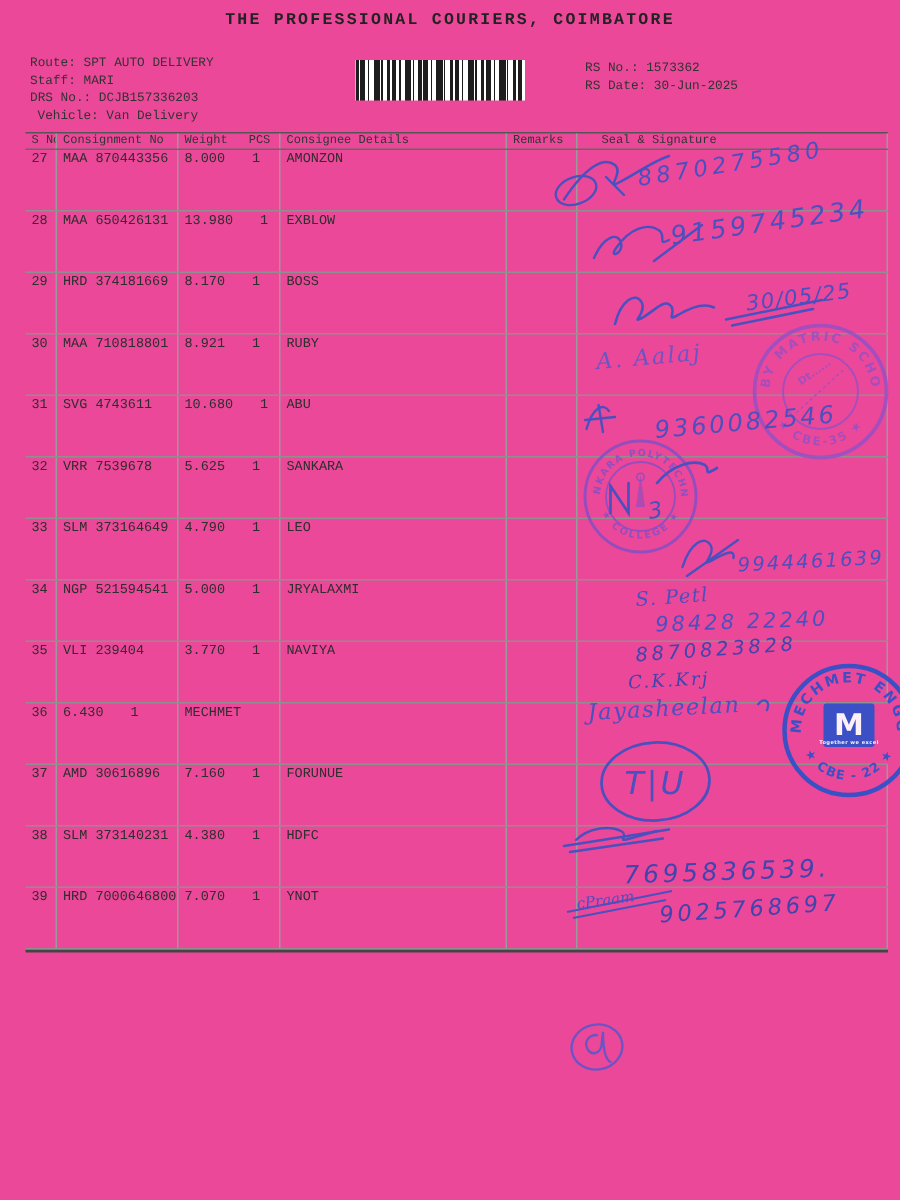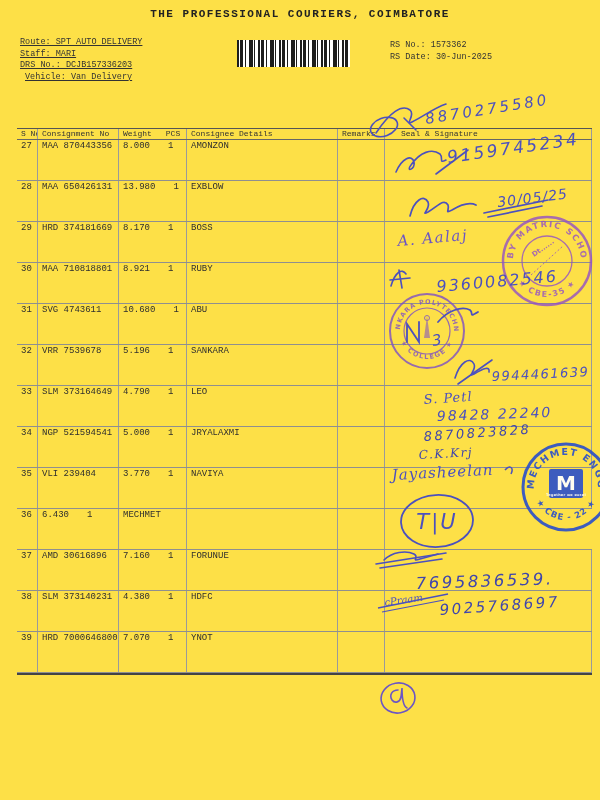--- a/index.html
+++ b/index.html
@@ -1,30 +1,30 @@
 <!DOCTYPE html>
 <html><head>
 <meta charset="utf-8">
 <style>
   html,body{margin:0;padding:0;background:#e9e9e9;}
-  .page{position:relative;width:600px;height:800px;background:#fde047;overflow:hidden;
+  .page{position:relative;width:600px;height:800px;background:#ec4899;overflow:hidden;
         font-family:"Liberation Mono","DejaVu Sans Mono",monospace;color:#2e2e2e;}
   .title{position:absolute;top:8px;left:0;width:600px;text-align:center;
          font-size:11px;font-weight:bold;letter-spacing:1.5px;color:#222;}
   .subtitle{position:absolute;top:23px;left:0;width:600px;text-align:center;
             font-size:11px;font-weight:bold;letter-spacing:.5px;color:#222;}
-  .info-left{position:absolute;left:20px;top:37px;font-size:8.5px;line-height:11.5px;color:#333;text-decoration:underline;}
+  .info-left{position:absolute;left:20px;top:37px;font-size:8.5px;line-height:11.5px;color:#333;}
   .info-left .ln{white-space:pre;}
   .info-left .ln.indent{padding-left:5px;}
   .info-right{position:absolute;left:390px;top:39px;font-size:8.5px;line-height:12px;color:#333;}
   .barcode{position:absolute;left:237px;top:40px;width:113px;height:27px;
     background:repeating-linear-gradient(90deg,#1d1d1d 0 2px,#fff 2px 3px,#1d1d1d 3px 6px,#fff 6px 8px,
       #1d1d1d 8px 9px,#fff 9px 12px,#1d1d1d 12px 16px,#fff 16px 17px,#1d1d1d 17px 18px,#fff 18px 21px);}
   
-  .tbl{position:absolute;left:17px;top:88px;width:575px;border-top:1px solid #555;border-bottom:2px solid #444;margin-top:40px;}
+  .tbl{position:absolute;left:17px;top:88px;width:575px;border-top:1px solid #555;border-bottom:2px solid #444;}
   .tr{display:grid;grid-template-columns:21px 81px 68px 151px 47px 1fr;border-bottom:1px solid #8f8f8f;}
   .tr.head{height:10px;border-bottom:1px solid #666;}
   .tr.body{height:40px;}
   .td{border-right:1px solid #9a9a9a;padding:1px 0 0 4px;font-size:9px;overflow:hidden;white-space:pre;}
   .tr.head .td{font-size:8px;padding-top:0;color:#333;}
   .td:last-child{border-right:1px solid #9a9a9a;}
   .td.seal{padding-left:16px;}
   .wp .pcs{display:inline-block;margin-left:18px;}
   .tr.head .wp .pcs{margin-left:14px;}
   .overlay{position:absolute;left:0;top:0;width:600px;height:800px;pointer-events:none;}
@@ -99,21 +99,21 @@
       <div class="td">31</div>
       <div class="td">SVG 4743611</div>
       <div class="td wp"><span>10.680</span><span class="pcs">1</span></div>
       <div class="td">ABU</div>
       <div class="td"></div>
       <div class="td"></div>
     </div>
     <div class="tr body">
       <div class="td">32</div>
       <div class="td">VRR 7539678</div>
-      <div class="td wp"><span>5.196</span><span class="pcs">1</span></div>
+      <div class="td wp"><span>5.625</span><span class="pcs">1</span></div>
       <div class="td">SANKARA</div>
       <div class="td"></div>
       <div class="td"></div>
     </div>
     <div class="tr body">
       <div class="td">33</div>
       <div class="td">SLM 373164649</div>
       <div class="td wp"><span>4.790</span><span class="pcs">1</span></div>
       <div class="td">LEO</div>
       <div class="td"></div>

